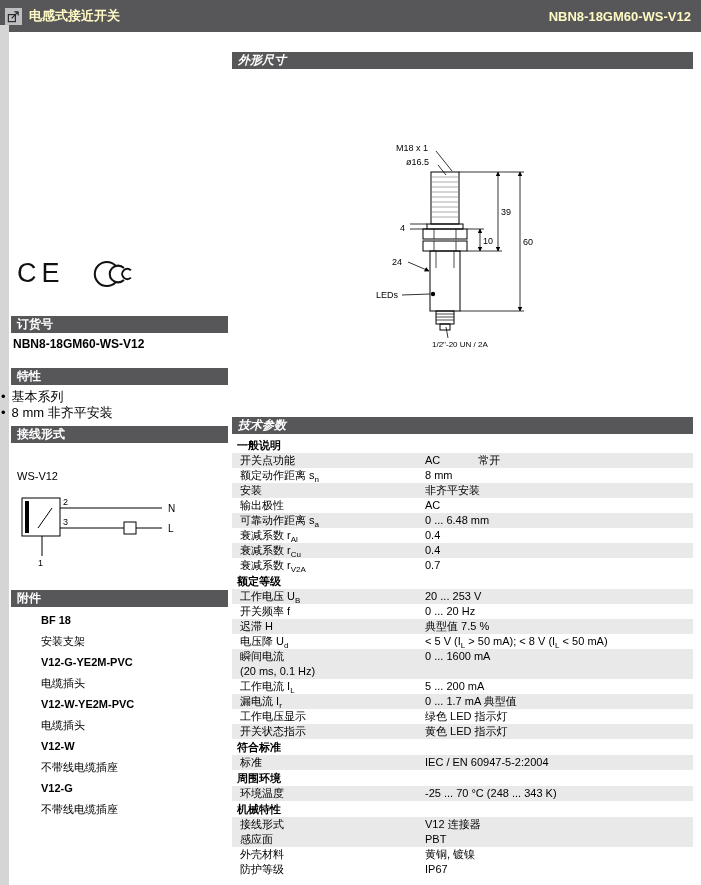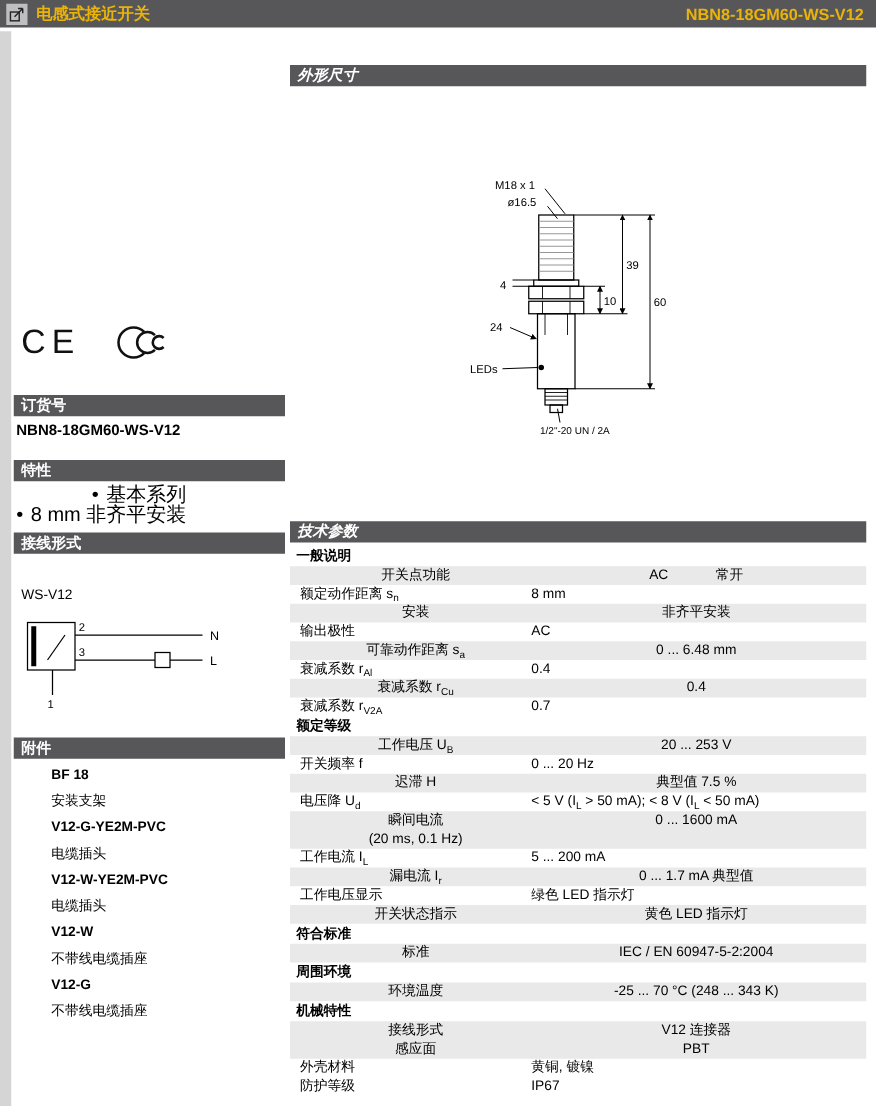--- a/index.html
+++ b/index.html
@@ -1,53 +1,53 @@
 <!DOCTYPE html>
 <html><head>
 <meta charset="utf-8">
 <style>
   html,body { margin:0; padding:0; background:#fff; }
   .page { position:relative; width:701px; height:885px; background:#fff; overflow:hidden;
           font-family:"Liberation Sans","DejaVu Sans",sans-serif; color:#000; }
 
   
-  .topbar { position:absolute; left:0; top:0; right:0; height:22px; background:#57575a; color:#eab308;
+  .topbar { position:absolute; left:0; top:0; right:0; height:32px; background:#57575a; color:#fef9c3;
             display:flex; align-items:center; }
   .prod-icon { width:17px; height:17px; margin-left:5px; background:#bfbfc1; display:flex;
                align-items:center; justify-content:center; flex:0 0 auto; }
   .topbar .title { font-weight:bold; font-size:13px; margin-left:7px; }
   .topbar .model { margin-left:auto; margin-right:10px; font-weight:bold; font-size:13px; }
 
   .edge-strip { position:absolute; left:0; top:25px; width:9px; bottom:0; background:#d5d5d5; }
 
   
   .secbar { position:absolute; background:#57575a; color:#fff; font-weight:bold; font-size:12px;
             height:17px; line-height:17px; padding-left:6px; box-sizing:border-box; }
   .leftbar  { left:11px;  width:217px; }
   .rightbar { left:232px; width:461px;font-style:italic; }
 
   
   .ce-logo  { position:absolute; left:17px; top:258px; font-size:27px; letter-spacing:5px; color:#111; }
   .ccc-logo { position:absolute; left:92px; top:256px; }
   .order-number { position:absolute; left:13px; top:337px; font-size:12px; font-weight:bold; }
-  .features { position:absolute; left:13px; top:389px; font-size:16px; line-height:16px;text-align:right; }
+  .features { position:absolute; left:1px; top:389px; font-size:13px; line-height:16px; }
   .feat .bullet::before { content:"•"; margin-right:6px; }
   .ws-label { position:absolute; left:17px; top:470px; font-size:11px; }
   .wiring-svg { position:absolute; left:14px; top:484px; }
   .acc { position:absolute; left:13px; top:610px; font-size:11px; line-height:21px; width:210px;margin-left:28px; }
   .acc-name { font-weight:bold; }
 
   
   .dim-svg { position:absolute; left:350px; top:138px; }
   .dim-svg text, .wiring-svg text { font-family:"Liberation Sans","DejaVu Sans",sans-serif; }
 
   .table { position:absolute; left:232px; top:437px; width:461px; font-size:11px; }
   .sect-title { height:16px; line-height:16px; font-weight:bold; padding-left:5px; }
   .row { display:flex; min-height:15px; line-height:15px; align-items:flex-start; }
-  .row.alt { background:#e9e9e9;text-align:center; }
+  .row.alt { background:#e9e9e9; }
   .row .lbl { width:193px; padding-left:8px; box-sizing:border-box; flex:0 0 auto; }
   .row .val { flex:1; padding-right:4px; }
   .val2 { display:inline-block; margin-left:38px; }
   sub { font-size:8px; line-height:0; }
 </style>
 </head>
 <body>
 
 <div class="page">
 

